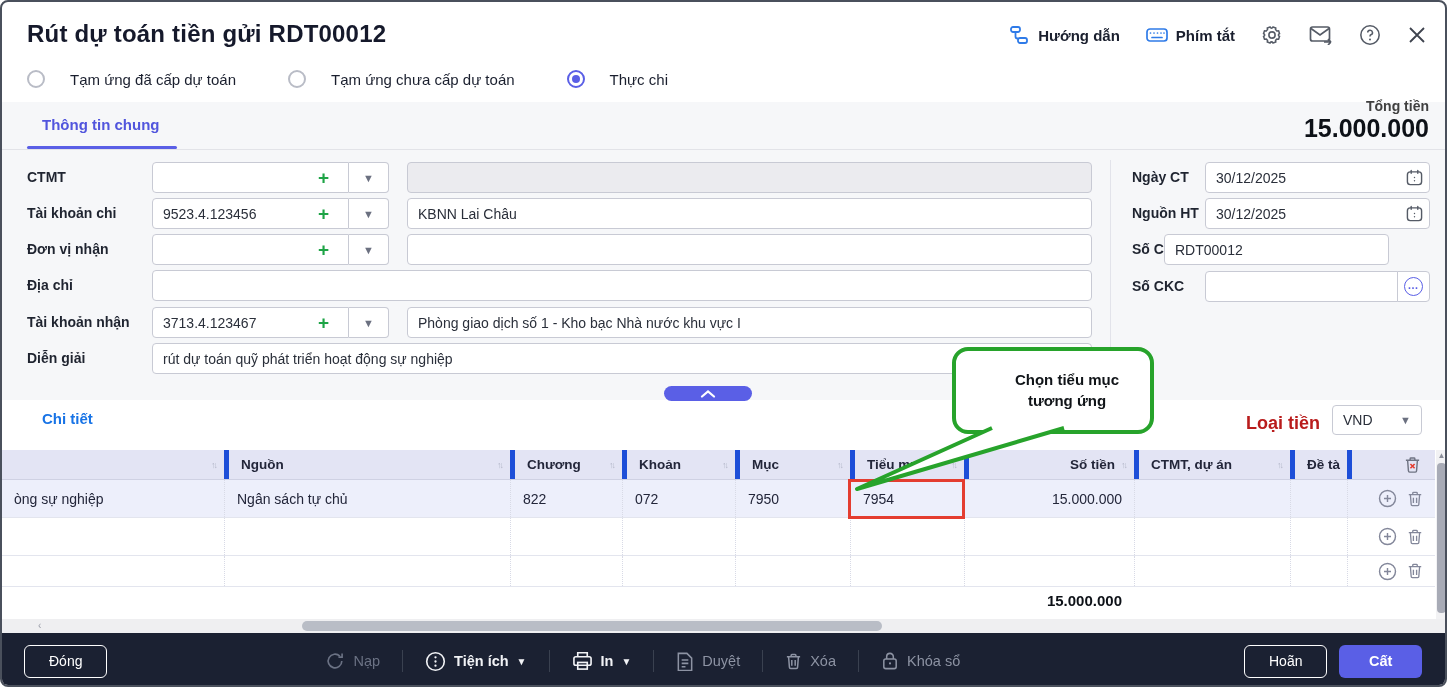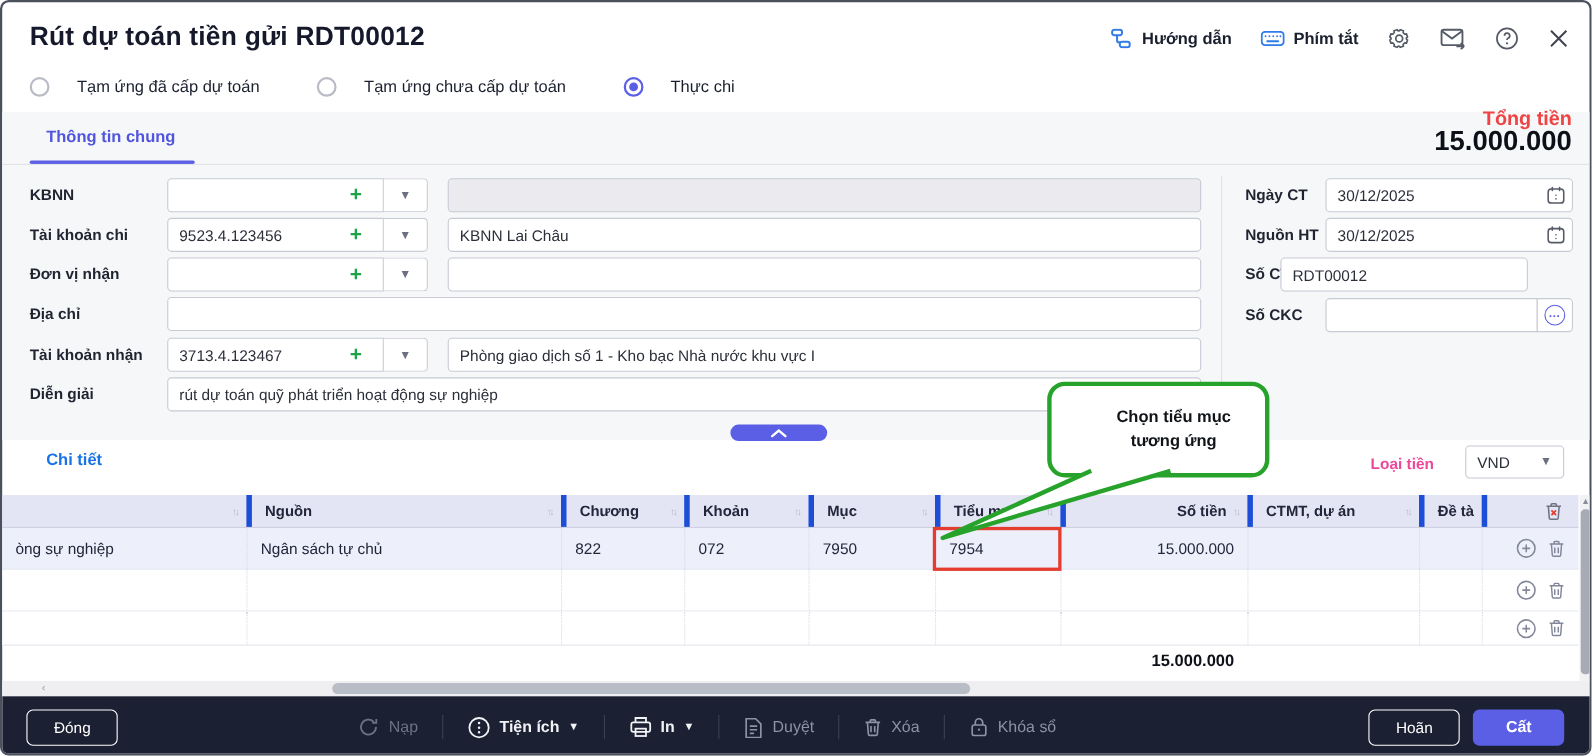--- a/index.html
+++ b/index.html
@@ -19,40 +19,40 @@
   .rdot { width:18px; height:18px; border-radius:50%; border:2px solid #b9bcc6; background:#fff; flex:0 0 auto; }
   .radio.checked .rdot { border-color:#5a5fe6; position:relative; }
   .radio.checked .rdot::after { content:""; position:absolute; left:3px; top:3px; width:8px; height:8px; border-radius:50%; background:#5a5fe6; }
   .radio span.lbl { font-size:15px; color:#1a1f2e; }
 
   
   .band { left:0; top:100px; width:1447px; height:298px; background:#f6f7f9; }
   .tab { left:40px; top:114px; font-size:15px; font-weight:700; color:#5155dd; }
   .tab-underline { left:25px; top:144px; width:150px; height:3px; background:#5a5fe6; border-radius:2px; }
   .tab-border { left:0; top:147px; width:1447px; height:1px; background:#e2e3e8; }
-  .total-label { right:16px; top:96px; font-size:18px; font-weight:700; color:#ef4444; }
+  .total-label { right:16px; top:96px; font-size:14px; font-weight:700; color:#404040; }
   .total-value { right:16px; top:112px; font-size:25px; font-weight:800; color:#0d1117; }
 
   
   .flabel { font-size:14px; font-weight:700; color:#1f2430; line-height:31px; }
   .ipt { height:31px; border:1px solid #c8cad4; border-radius:4px; background:#fff; font:14px "Liberation Sans", sans-serif; color:#2a2f3a; padding:0 10px; outline:none; }
   .ipt.gray { background:#ebebef; }
   .combo-main { width:197px; padding-right:30px; border-radius:4px 0 0 4px; }
   .combo-plus { position:absolute; font-size:19px; font-weight:700; color:#1ea446; cursor:pointer; line-height:31px; }
   .combo-caret { position:absolute; width:40px; height:31px; border:1px solid #c8cad4; border-left:none; border-radius:0 4px 4px 0; background:#fff; display:flex; align-items:center; justify-content:center; color:#6b7080; font-size:11px; cursor:pointer; }
   .divider-v { left:1108px; top:158px; width:1px; height:214px; background:#e2e3ea; }
   .cal-btn { position:absolute; cursor:pointer; color:#555b66; }
   .ellipsis-btn { position:absolute; width:33px; height:31px; border:1px solid #c8cad4; border-left:1px solid #c8cad4; border-radius:0 4px 4px 0; background:#fff; display:flex; align-items:center; justify-content:center; cursor:pointer; }
   .ellipsis-circle { width:19px; height:19px; border-radius:50%; border:1.6px solid #5a5fe6; color:#5a5fe6; font-size:11px; font-weight:700; display:flex; align-items:center; justify-content:center; letter-spacing:1px; padding-bottom:4px; }
 
   .collapse-pill { left:662px; top:384px; width:88px; height:15px; border-radius:8px; background:#5a5fe6; display:flex; align-items:center; justify-content:center; cursor:pointer; }
 
   
   .detail-title { left:40px; top:408px; font-size:15px; font-weight:700; color:#1773e6; }
-  .currency-label { left:1244px; top:411px; font-size:14px; font-weight:700; color:#ec4899; }
+  .currency-label { left:1244px; top:411px; font-size:18px; font-weight:700; color:#b91c1c; }
   .currency-select { left:1330px; top:403px; width:90px; height:30px; border:1px solid #c8cad4; border-radius:4px; background:#fff; display:flex; align-items:center; justify-content:space-between; padding:0 10px; font-size:14px; color:#2a2f3a; cursor:pointer; }
   .currency-select .caret { color:#6b7080; font-size:11px; }
 
   
   .grid { left:0; top:448px; width:1433px; }
   .grid-header { display:flex; height:30px; background:#e3e4f4; border-bottom:1px solid #cfd1e3; }
   .gh { display:flex; align-items:center; justify-content:space-between; padding:0 8px 0 12px; font-size:13.5px; font-weight:700; color:#23263a; border-left:5px solid #1d4ed8; overflow:hidden; white-space:nowrap; }
   .gh:first-child { border-left:none; }
   .sort { font-size:9px; color:#b4b7c9; letter-spacing:-2px; flex:0 0 auto; }
   .grow { display:flex; height:38px; border-bottom:1px solid #e3e5ee; background:#fff; }
@@ -161,21 +161,21 @@
     </div>
   </div>
 
   <div class="abs band"></div>
   <div class="abs tab">Thông tin chung</div>
   <div class="abs tab-underline"></div>
   <div class="abs tab-border"></div>
   <div class="abs total-label">Tổng tiền</div>
   <div class="abs total-value">15.000.000</div>
 
-  <div class="abs flabel" style="left:25px;top:160px">KBNN</div>
+  <div class="abs flabel" style="left:25px;top:160px">CTMT</div>
   <input class="abs ipt combo-main" style="left: 150px; top: 160px;" value="">
   <span class="abs combo-plus" style="left:316px;top:160px">+</span>
   <span class="abs combo-caret" style="left:347px;top:160px">▼</span>
   <input class="abs ipt gray" style="left: 405px; top: 160px; width: 685px;" disabled="" value="">
 
   <div class="abs flabel" style="left:25px;top:196px">Tài khoản chi</div>
   <input class="abs ipt combo-main" style="left: 150px; top: 196px;" value="9523.4.123456">
   <span class="abs combo-plus" style="left:316px;top:196px">+</span>
   <span class="abs combo-caret" style="left:347px;top:196px">▼</span>
   <input class="abs ipt" style="left: 405px; top: 196px; width: 685px;" value="KBNN Lai Châu">

